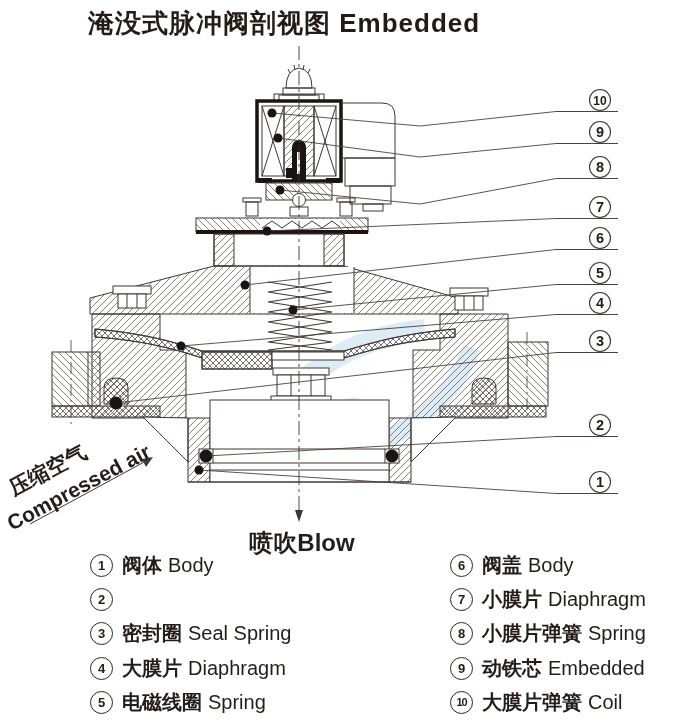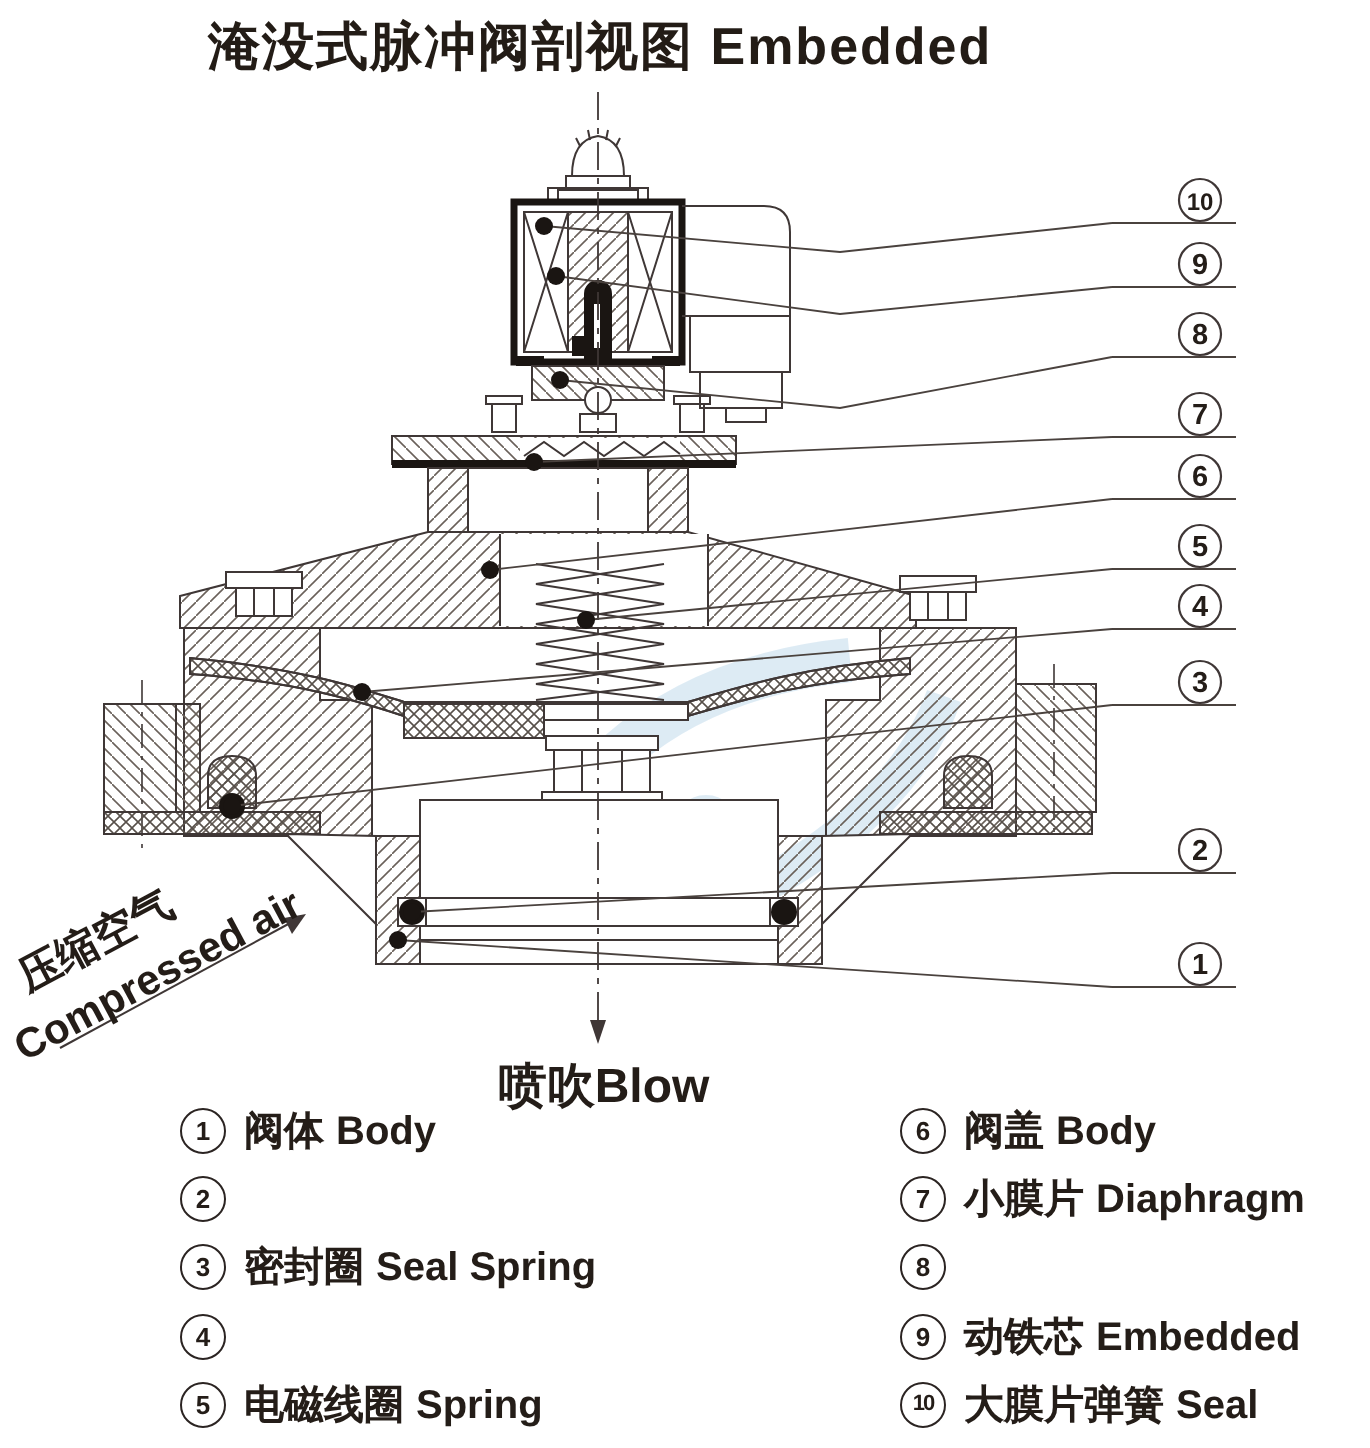--- a/index.html
+++ b/index.html
@@ -1,31 +1,31 @@
 <!DOCTYPE html>
 <html><head>
 <meta charset="utf-8">
 <style>
   html,body{margin:0;padding:0;background:#ffffff;}
   body{width:685px;height:724px;position:relative;overflow:hidden;
        font-family:"Liberation Sans","DejaVu Sans",sans-serif;color:#241d18;}
-  .page-title{position:absolute;left:104px;top:6px;font-size:26px;font-weight:bold;
+  .page-title{position:absolute;left:88px;top:6px;font-size:26px;font-weight:bold;
        letter-spacing:1px;color:#231c16;white-space:nowrap;}
   svg{position:absolute;left:0;top:0;}
   .legend{position:absolute;top:548px;left:0;width:685px;}
   .legend-col{position:absolute;top:0;display:flex;flex-direction:column;}
   .legend-col.left{left:90px;}
   .legend-col.right{left:450px;}
   .legend-row{height:34.4px;display:flex;align-items:center;gap:9px;}
   .num-circle{flex:0 0 auto;width:21px;height:21px;border:1.6px solid #2b2422;
        border-radius:50%;display:flex;align-items:center;justify-content:center;
        font-size:13px;font-weight:600;line-height:1;color:#241d18;}
   .num-circle.two{font-size:11px;letter-spacing:-1px;}
   .legend-text{font-size:20px;font-weight:600;white-space:nowrap;color:#241d18;}
-  .legend-text .en{margin-left:6px;font-weight:700;margin-top:32px;}
+  .legend-text .en{margin-left:6px;font-weight:400;margin-top:32px;}
 </style>
 </head>
 <body>
 
 <div class="page-title">淹没式脉冲阀剖视图 Embedded</div>
 
 <svg width="685" height="724" viewBox="0 0 685 724">
   <defs>
     <pattern id="ph" patternUnits="userSpaceOnUse" width="7" height="7">
       <path d="M-1,8 L8,-1" stroke="#6a615a" stroke-width="0.8"></path>
@@ -275,40 +275,42 @@
       </div>
       <div class="legend-row">
         <span class="num-circle">2</span>
       </div>
       <div class="legend-row">
         <span class="num-circle">3</span>
         <span class="legend-text"><span>密封圈</span><span class="en">Seal Spring</span></span>
       </div>
       <div class="legend-row">
         <span class="num-circle">4</span>
+        <span class="legend-text"><span>大膜片</span><span class="en">Diaphragm</span></span>
       </div>
       <div class="legend-row">
         <span class="num-circle">5</span>
         <span class="legend-text"><span>电磁线圈</span><span class="en">Spring</span></span>
       </div>
     </div>
   <div class="legend-col right">
       <div class="legend-row">
         <span class="num-circle">6</span>
         <span class="legend-text"><span>阀盖</span><span class="en">Body</span></span>
       </div>
       <div class="legend-row">
         <span class="num-circle">7</span>
         <span class="legend-text"><span>小膜片</span><span class="en">Diaphragm</span></span>
       </div>
       <div class="legend-row">
         <span class="num-circle">8</span>
+        <span class="legend-text"><span>小膜片弹簧</span><span class="en">Spring</span></span>
       </div>
       <div class="legend-row">
         <span class="num-circle">9</span>
         <span class="legend-text"><span>动铁芯</span><span class="en">Embedded</span></span>
       </div>
       <div class="legend-row">
         <span class="num-circle two">10</span>
-        <span class="legend-text"><span>大膜片弹簧</span><span class="en">Seal</span></span>
+        <span class="legend-text"><span>大膜片弹簧</span><span class="en">Coil</span></span>
       </div>
     </div>
 </div>
 
 </body></html>

